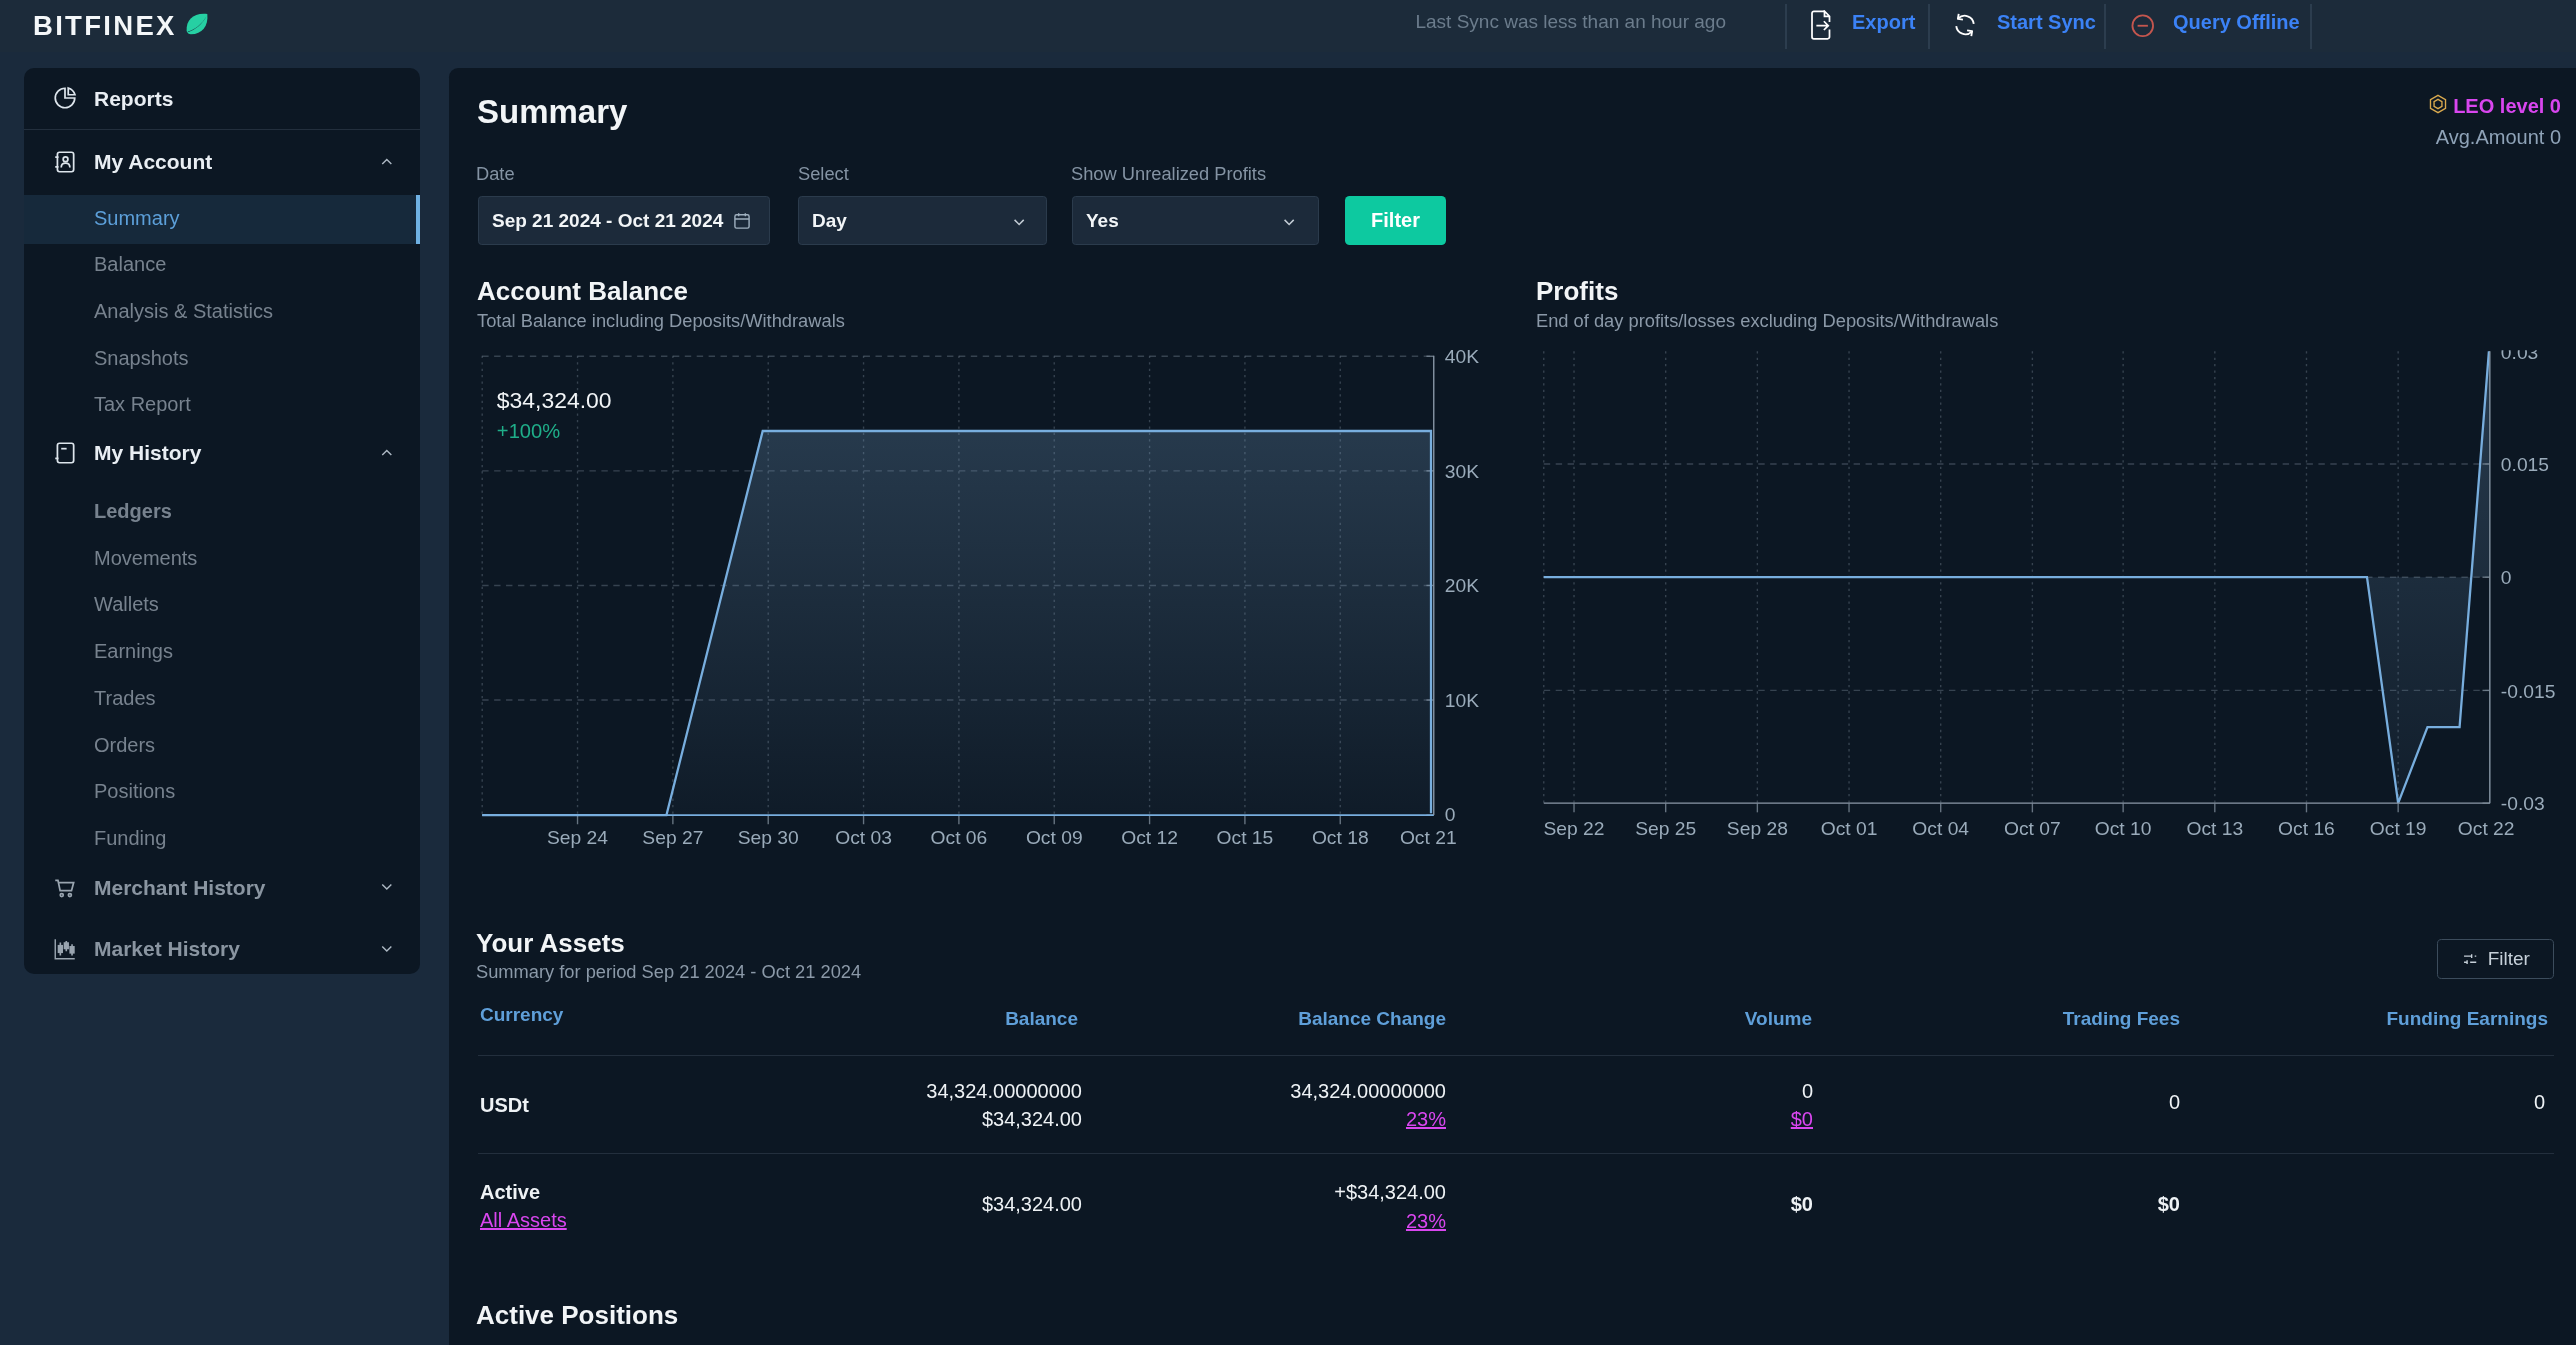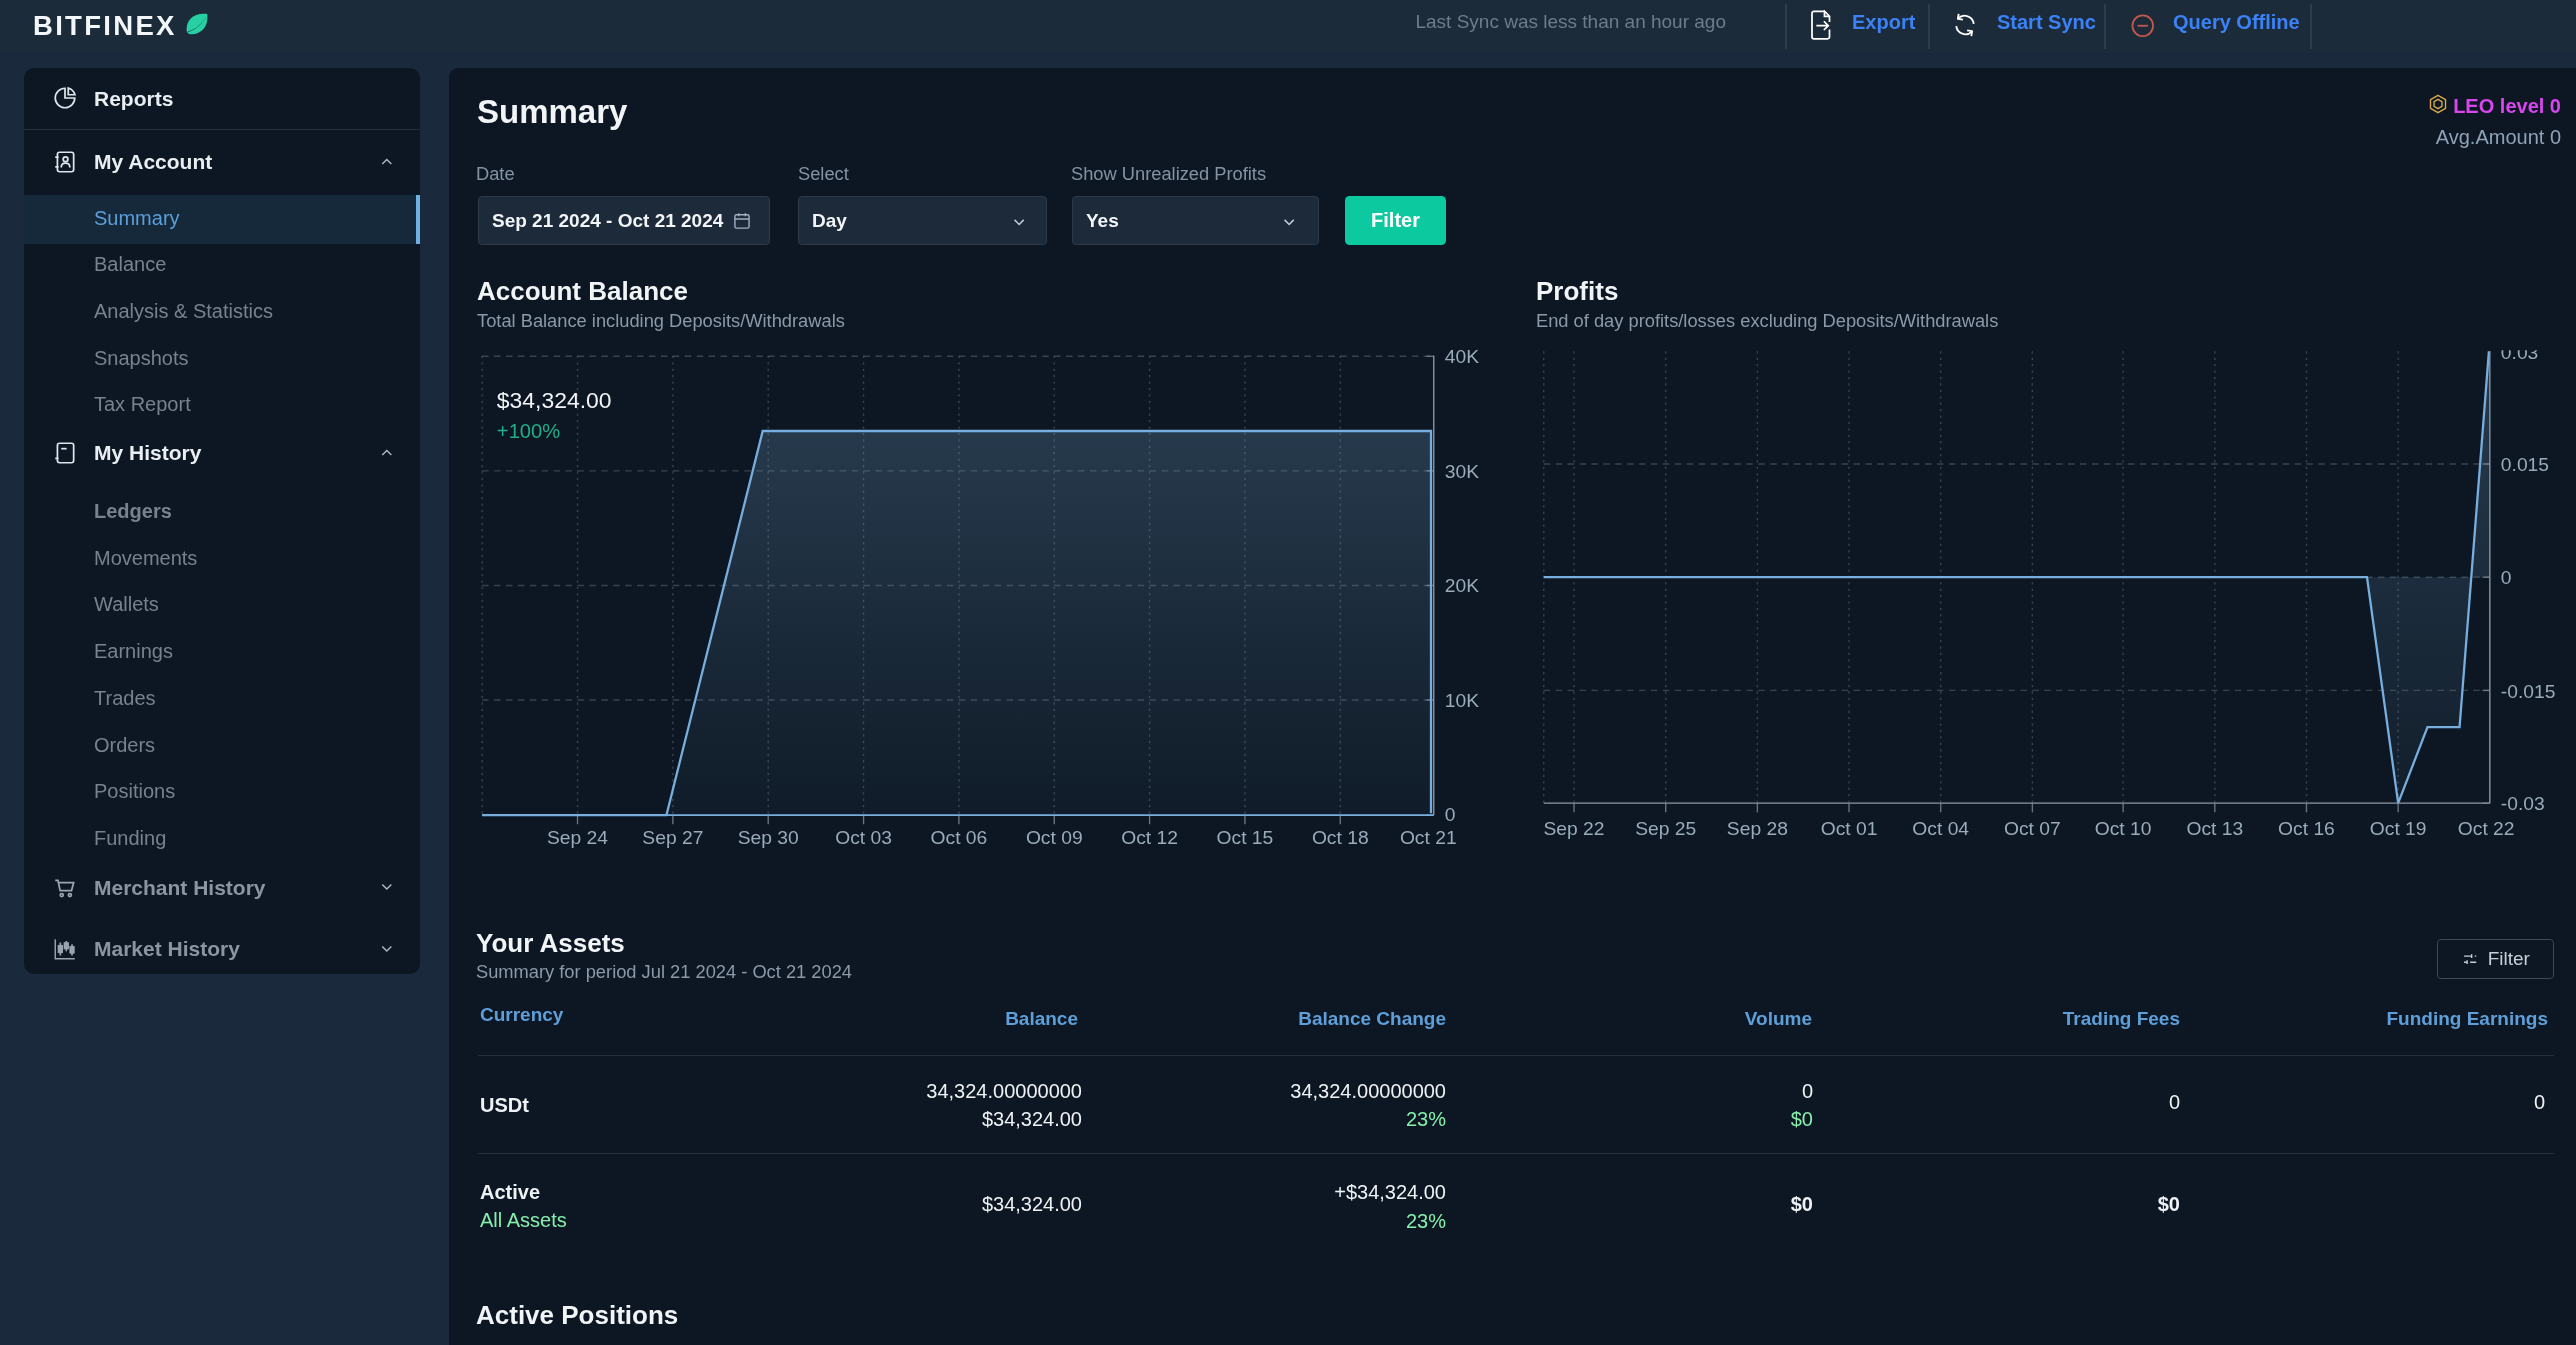--- a/index.html
+++ b/index.html
@@ -47,21 +47,21 @@
   }
   .filterbtn {
     position:absolute; left:1345px; top:196px; width:101px; height:49px;
     background:#0dc9a0; border-radius:4.6px; color:#ffffff; font-size:20px; font-weight:700;
     display:flex; align-items:center; justify-content:center;
   }
   .sect-title { position:absolute; color:#f2f5f7; font-size:26px; font-weight:700; line-height:26px; }
   .sect-sub { position:absolute; color:#8b99a8; font-size:18.3px; line-height:18.3px; }
   .tbl-head { position:absolute; color:#5f9fd9; font-size:19px; font-weight:700; line-height:19px; }
   .num { position:absolute; text-align:right; font-size:20px; line-height:20px; color:#eef2f5; }
-  .num.g { color:#86efac; }
+  .num.g { color:#d946ef;text-decoration:underline; }
   .hr { position:absolute; height:0.9px; background:#232f3d; }
 </style>
 </head>
 <body>
 
 <div class="topbar">
   <div class="logo">BITFINEX</div>
   <svg class="abs" style="left:183px; top:10px;" width="29" height="29" viewBox="0 0 40 40">
     <path d="M5 29 C4 13 15 3.5 33.5 5.5 C35.5 22 26 33.5 11 33.5 C8 33.5 6 31.8 5 29 Z" fill="#26d0a3"></path>
     <path d="M7.5 30.5 C17 27 27 19 32.5 8.5 C26 19.5 16.5 27 6.5 29.5 Z" fill="#1b2b3e"></path>
@@ -320,21 +320,21 @@
     <text x="2217" y="911">Oct 07</text>
     <text x="2316" y="911">Oct 10</text>
     <text x="2416" y="911">Oct 13</text>
     <text x="2516" y="911">Oct 16</text>
     <text x="2616" y="911">Oct 19</text>
     <text x="2712" y="911">Oct 22</text>
   </g>
 </svg>
 
 <div class="sect-title" style="left:476px; top:930px;">Your Assets</div>
-<div class="sect-sub" style="left:476px; top:963px;">Summary for period Jul 21 2024 - Oct 21 2024</div>
+<div class="sect-sub" style="left:476px; top:963px;">Summary for period Sep 21 2024 - Oct 21 2024</div>
 
 <div class="abs" style="left:2437px; top:939px; width:117px; height:40px; border:0.9px solid #3c4c5c; border-radius:4.6px; color:#c6d0d9; font-size:19px; display:flex; align-items:center; justify-content:center; gap:8.3px;">
   <svg width="18.3" height="18.3" viewBox="0 0 24 24" fill="none" stroke="#c6d0d9" stroke-width="1.8">
     <path d="M4 8 h10 M18 8 h2 M14 5.6 v4.8"></path>
     <path d="M4 16 h4 M12 16 h8 M8 13.6 v4.8"></path>
   </svg>
   Filter
 </div>
 
 <div class="tbl-head" style="left:480px; top:1005px;">Currency</div>

